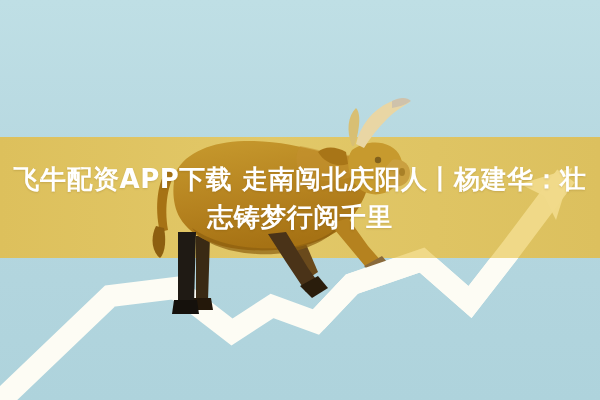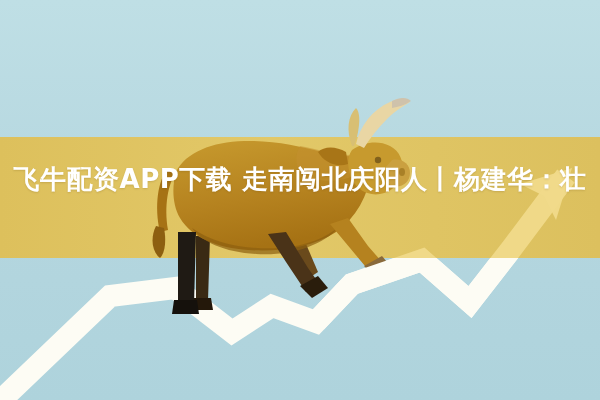--- a/index.html
+++ b/index.html
@@ -179,15 +179,16 @@
 
       <g clip-path="url(#outsideBandBottom)">
         <path d="M 316 322 L 352 284 L 422 260 L 470 302 L 512 248 L 566 176" fill="none" stroke="#fdfcf4" stroke-width="22" stroke-linejoin="miter" stroke-linecap="butt"></path>
       </g>
 
     </g>
   </svg>
 
   <div id="overlay-text">
     <div class="headline line1">飞牛配资APP下载 走南闯北庆阳人丨杨建华：壮</div>
+    <div class="headline line2">志铸梦行阅千里</div>
   </div>
 
 </div>
 
 </body></html>

